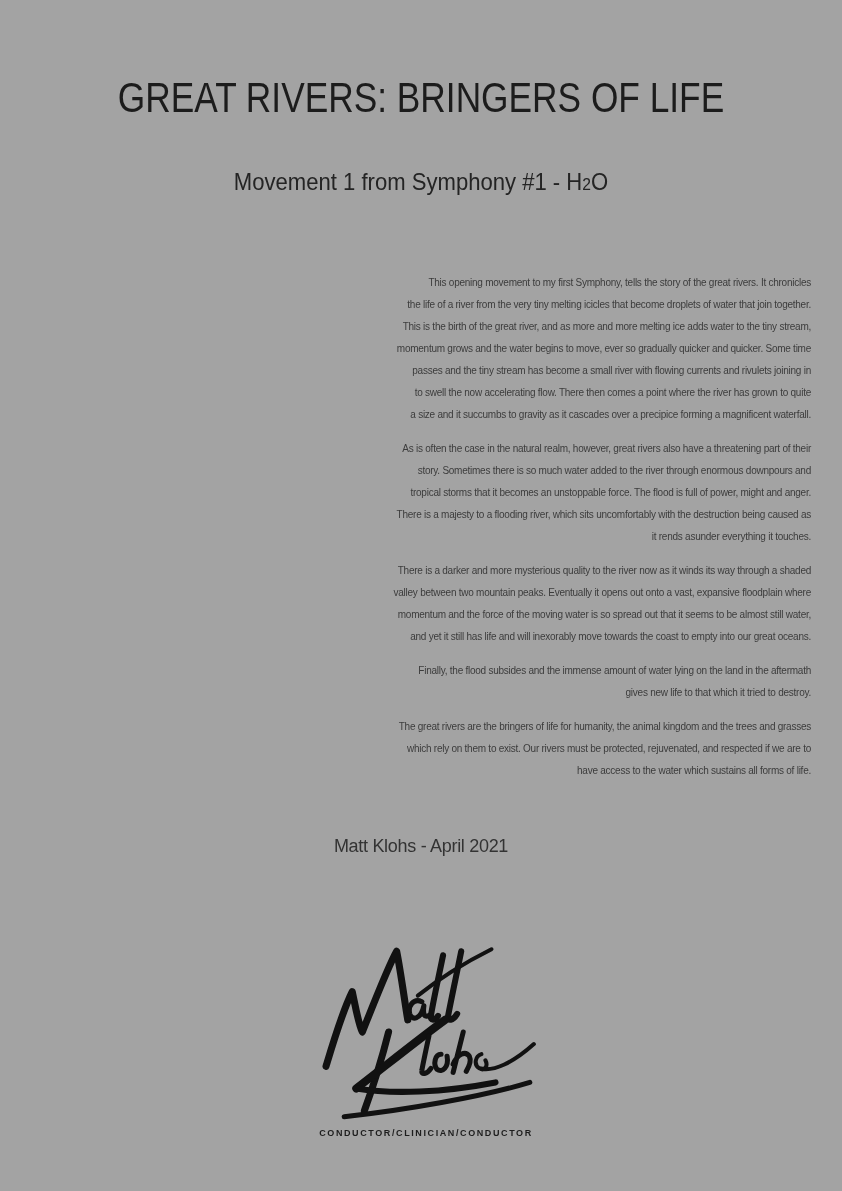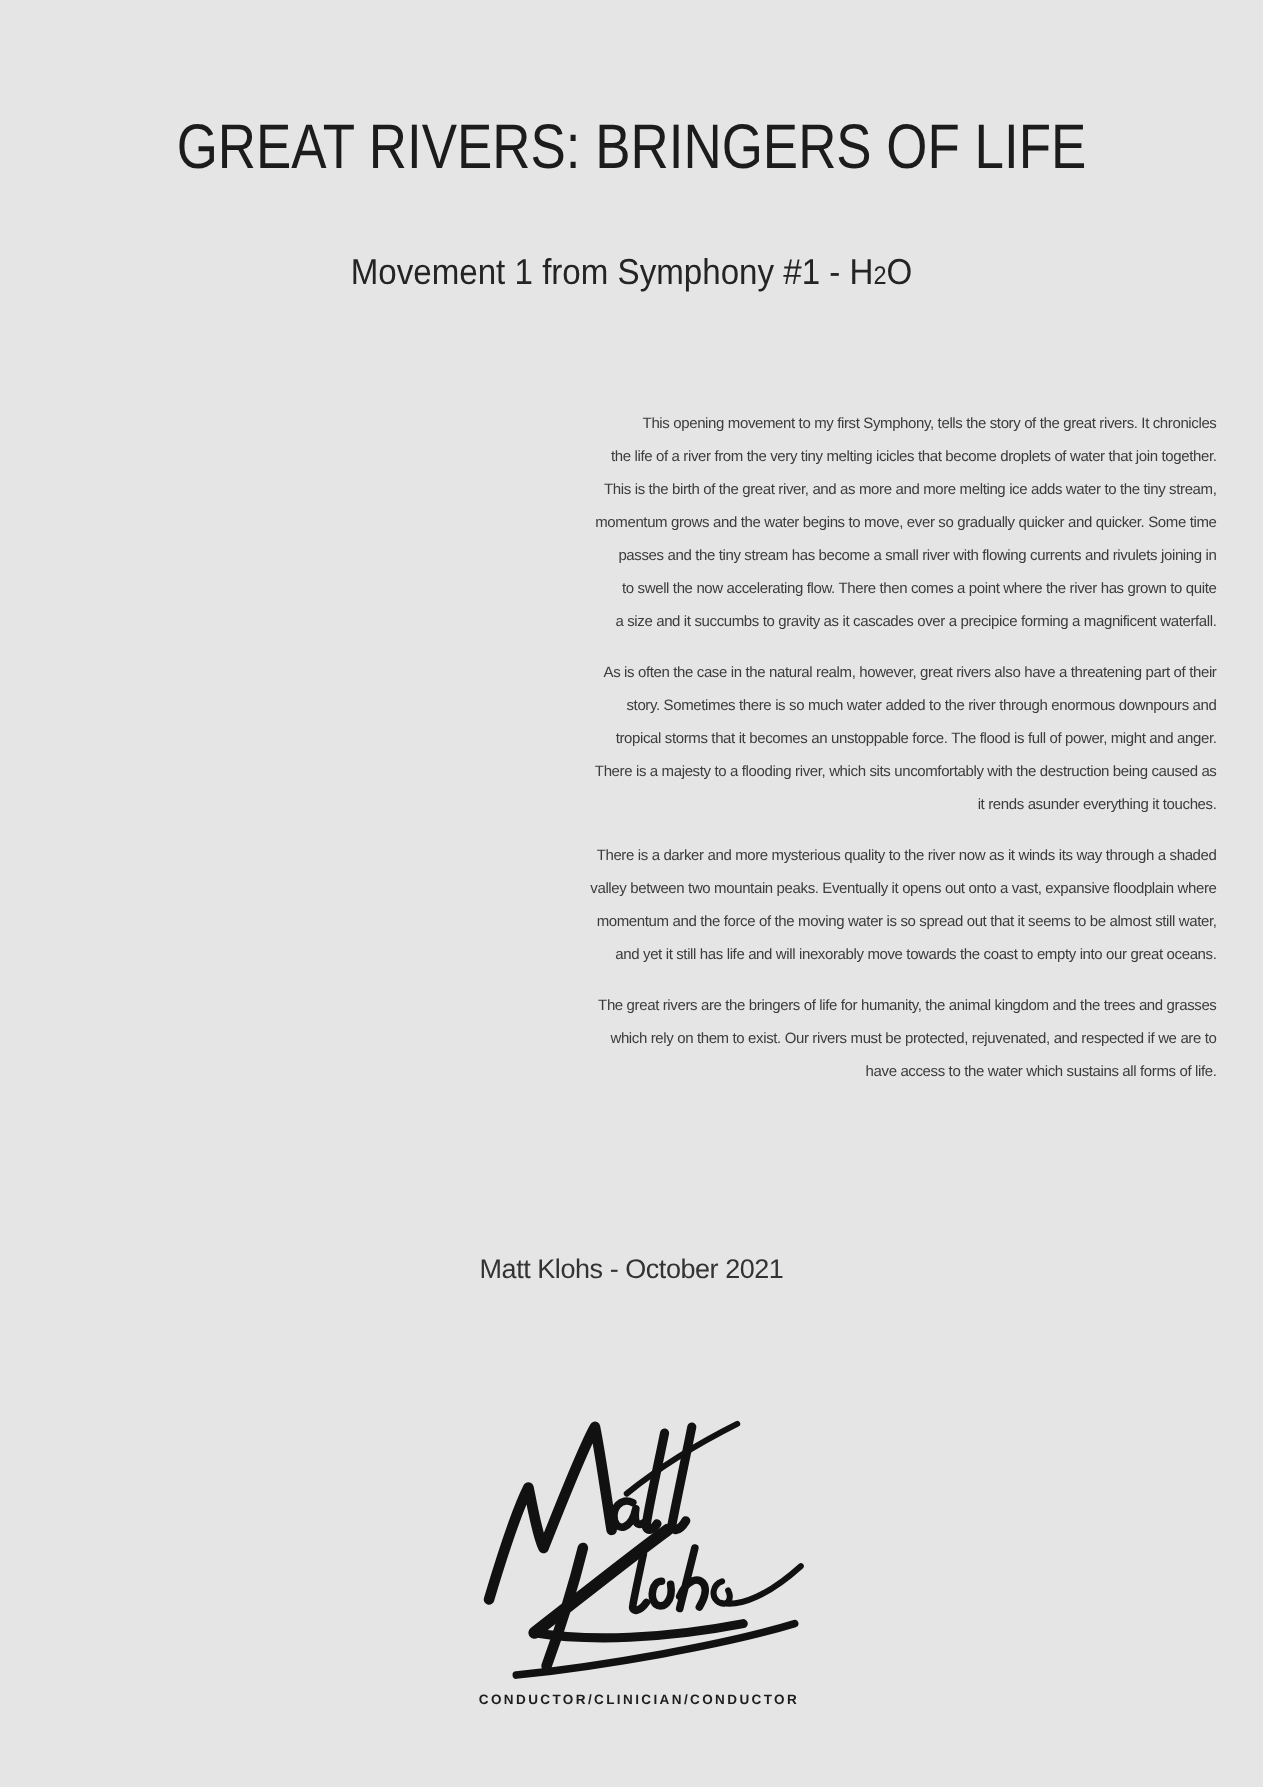--- a/index.html
+++ b/index.html
@@ -4,21 +4,21 @@
 <style>
   html, body {
     margin: 0;
     padding: 0;
     background: #ffffff;
   }
   .page {
     position: relative;
     width: 842px;
     height: 1191px;
-    background: #e5e5e5;
+    background: #a3a3a3;
     overflow: hidden;
     font-family: "Liberation Sans", sans-serif;
   }
   .title {
     position: absolute;
     top: 74px;
     left: 0;
     width: 100%;
     margin: 0;
     text-align: center;
@@ -116,26 +116,28 @@
 a size and it succumbs to gravity as it cascades over a precipice forming a magnificent waterfall.</p>
     <p>As is often the case in the natural realm, however, great rivers also have a threatening part of their
 story. Sometimes there is so much water added to the river through enormous downpours and
 tropical storms that it becomes an unstoppable force. The flood is full of power, might and anger.
 There is a majesty to a flooding river, which sits uncomfortably with the destruction being caused as
 it rends asunder everything it touches.</p>
     <p>There is a darker and more mysterious quality to the river now as it winds its way through a shaded
 valley between two mountain peaks. Eventually it opens out onto a vast, expansive floodplain where
 momentum and the force of the moving water is so spread out that it seems to be almost still water,
 and yet it still has life and will inexorably move towards the coast to empty into our great oceans.</p>
+    <p>Finally, the flood subsides and the immense amount of water lying on the land in the aftermath
+gives new life to that which it tried to destroy.</p>
     <p>The great rivers are the bringers of life for humanity, the animal kingdom and the trees and grasses
 which rely on them to exist. Our rivers must be protected, rejuvenated, and respected if we are to
 have access to the water which sustains all forms of life.</p>
   </div>
 
-  <div class="byline">Matt Klohs - October 2021</div>
+  <div class="byline">Matt Klohs - April 2021</div>
 
   <div class="signature">
     <svg viewBox="0 0 228 186" fill="none" stroke="#111111" stroke-linecap="round" stroke-linejoin="round">
 
       <path d="M4,126 C10,106 20,72 30,52 C33,66 36,84 40,92 C52,62 66,26 74,12 C78,32 82,62 85,80" stroke-width="7"></path>
 
       <path d="M99,62 C91,58 85,66 87,74 C89,81 98,80 101,66 C100,74 101,79 107,75" stroke-width="5"></path>
 
       <path d="M120,16 C116,36 110,62 108,76 C107,81 112,81 115,76" stroke-width="6"></path>
       <path d="M138,12 C134,32 128,60 125,76 C124,82 130,81 134,74" stroke-width="6"></path>

